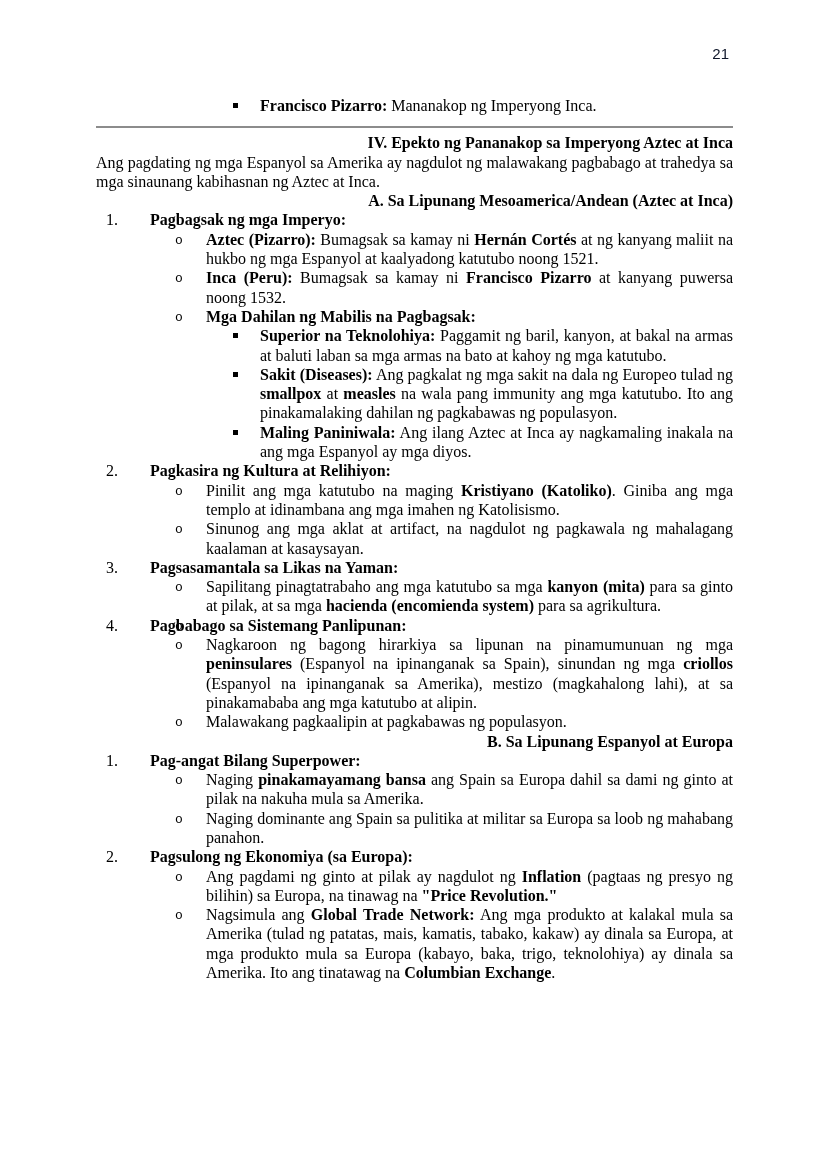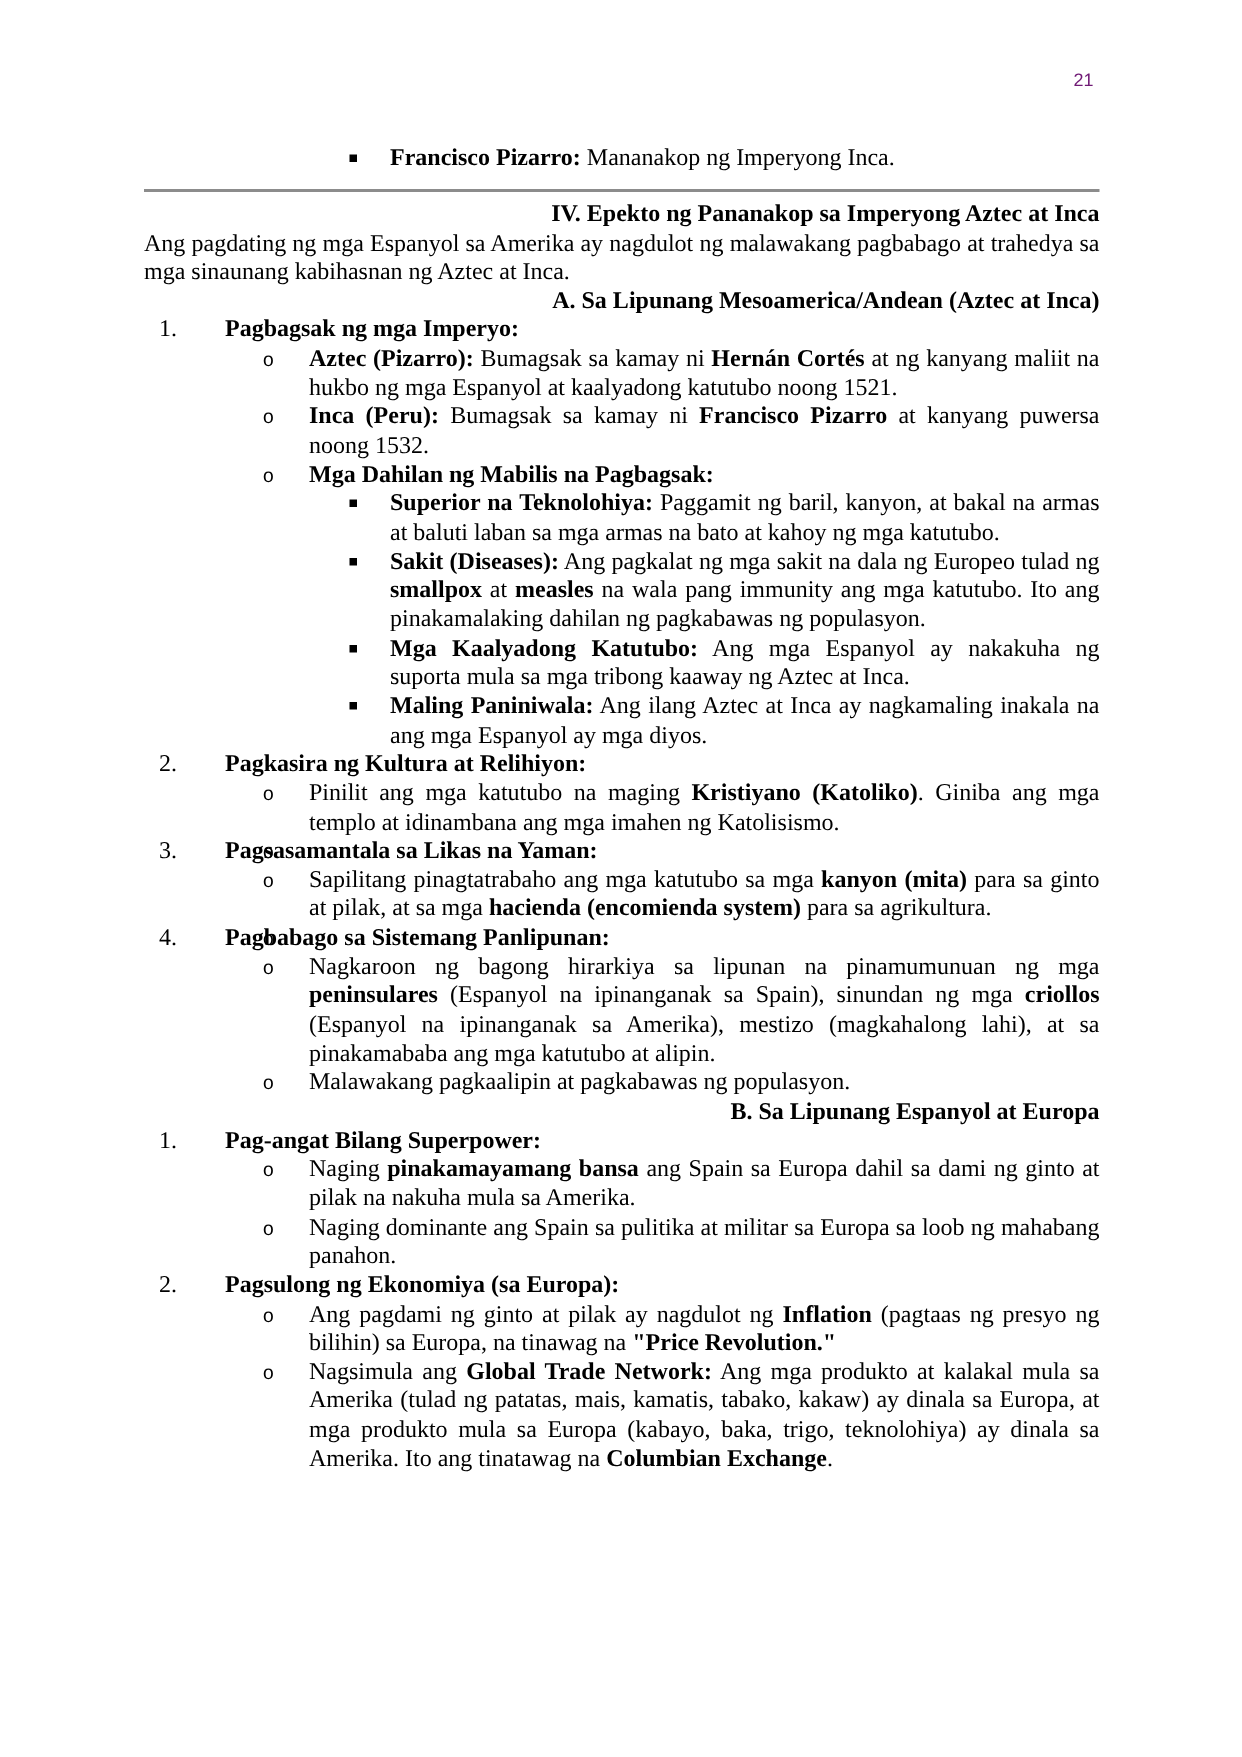--- a/index.html
+++ b/index.html
@@ -14,22 +14,22 @@
     font-size: 16px;
     line-height: 19.3px;
     color: #000000;
     overflow: hidden;
   }
   .page-number {
     position: absolute;
     top: 44px;
     right: 99px;
     font-family: "Liberation Sans", sans-serif;
-    font-size: 12px;
-    color: #701a75;
+    font-size: 15px;
+    color: #0f172a;
   }
   .content {
     position: absolute;
     left: 96px;
     top: 96px;
     width: 637px;
   }
   .blk { text-align: justify; }
   .heading { text-align: right; }
   .para { text-align: justify; }
@@ -72,25 +72,24 @@
       <div class="rule"></div>
       <div class="blk heading"><span class="seg bold">IV. Epekto ng Pananakop sa Imperyong Aztec at Inca</span></div>
       <div class="blk para"><span class="seg">Ang pagdating ng mga Espanyol sa Amerika ay nagdulot ng malawakang pagbabago at trahedya sa mga sinaunang kabihasnan ng Aztec at Inca.</span></div>
       <div class="blk heading"><span class="seg bold">A. Sa Lipunang Mesoamerica/Andean (Aztec at Inca)</span></div>
       <div class="blk li li1"><span class="marker num">1.</span><span class="seg bold">Pagbagsak ng mga Imperyo:</span></div>
       <div class="blk li li2"><span class="marker circ">o</span><span class="seg bold">Aztec (Pizarro):</span><span class="seg"> Bumagsak sa kamay ni </span><span class="seg bold">Hernán Cortés</span><span class="seg"> at ng kanyang maliit na hukbo ng mga Espanyol at kaalyadong katutubo noong 1521.</span></div>
       <div class="blk li li2"><span class="marker circ">o</span><span class="seg bold">Inca (Peru):</span><span class="seg"> Bumagsak sa kamay ni </span><span class="seg bold">Francisco Pizarro</span><span class="seg"> at kanyang puwersa noong 1532.</span></div>
       <div class="blk li li2"><span class="marker circ">o</span><span class="seg bold">Mga Dahilan ng Mabilis na Pagbagsak:</span></div>
       <div class="blk li li3"><span class="marker sq"></span><span class="seg bold">Superior na Teknolohiya:</span><span class="seg"> Paggamit ng baril, kanyon, at bakal na armas at baluti laban sa mga armas na bato at kahoy ng mga katutubo.</span></div>
       <div class="blk li li3"><span class="marker sq"></span><span class="seg bold">Sakit (Diseases):</span><span class="seg"> Ang pagkalat ng mga sakit na dala ng Europeo tulad ng </span><span class="seg bold">smallpox</span><span class="seg"> at </span><span class="seg bold">measles</span><span class="seg"> na wala pang immunity ang mga katutubo. Ito ang pinakamalaking dahilan ng pagkabawas ng populasyon.</span></div>
-      <div class="blk li li3"><span class="marker sq"></span><span class="seg bold">Mga Kaalyadong Katutubo:</span><span class="seg"> Ang mga Espanyol ay nakakuha ng suporta mula sa mga tribong kaaway ng Aztec at Inca.</span></div>
       <div class="blk li li3"><span class="marker sq"></span><span class="seg bold">Maling Paniniwala:</span><span class="seg"> Ang ilang Aztec at Inca ay nagkamaling inakala na ang mga Espanyol ay mga diyos.</span></div>
       <div class="blk li li1"><span class="marker num">2.</span><span class="seg bold">Pagkasira ng Kultura at Relihiyon:</span></div>
       <div class="blk li li2"><span class="marker circ">o</span><span class="seg">Pinilit ang mga katutubo na maging </span><span class="seg bold">Kristiyano (Katoliko)</span><span class="seg">. Giniba ang mga templo at idinambana ang mga imahen ng Katolisismo.</span></div>
-      <div class="blk li li2"><span class="marker circ">o</span></div>
+      <div class="blk li li2"><span class="marker circ">o</span><span class="seg">Sinunog ang mga aklat at artifact, na nagdulot ng pagkawala ng mahalagang kaalaman at kasaysayan.</span></div>
       <div class="blk li li1"><span class="marker num">3.</span><span class="seg bold">Pagsasamantala sa Likas na Yaman:</span></div>
       <div class="blk li li2"><span class="marker circ">o</span><span class="seg">Sapilitang pinagtatrabaho ang mga katutubo sa mga </span><span class="seg bold">kanyon (mita)</span><span class="seg"> para sa ginto at pilak, at sa mga </span><span class="seg bold">hacienda (encomienda system)</span><span class="seg"> para sa agrikultura.</span></div>
       <div class="blk li li2"><span class="marker circ">o</span></div>
       <div class="blk li li1"><span class="marker num">4.</span><span class="seg bold">Pagbabago sa Sistemang Panlipunan:</span></div>
       <div class="blk li li2"><span class="marker circ">o</span><span class="seg">Nagkaroon ng bagong hirarkiya sa lipunan na pinamumunuan ng mga </span><span class="seg bold">peninsulares</span><span class="seg"> (Espanyol na ipinanganak sa Spain), sinundan ng mga </span><span class="seg bold">criollos</span><span class="seg"> (Espanyol na ipinanganak sa Amerika), mestizo (magkahalong lahi), at sa pinakamababa ang mga katutubo at alipin.</span></div>
       <div class="blk li li2"><span class="marker circ">o</span><span class="seg">Malawakang pagkaalipin at pagkabawas ng populasyon.</span></div>
       <div class="blk heading"><span class="seg bold">B. Sa Lipunang Espanyol at Europa</span></div>
       <div class="blk li li1"><span class="marker num">1.</span><span class="seg bold">Pag-angat Bilang Superpower:</span></div>
       <div class="blk li li2"><span class="marker circ">o</span><span class="seg">Naging </span><span class="seg bold">pinakamayamang bansa</span><span class="seg"> ang Spain sa Europa dahil sa dami ng ginto at pilak na nakuha mula sa Amerika.</span></div>
       <div class="blk li li2"><span class="marker circ">o</span><span class="seg">Naging dominante ang Spain sa pulitika at militar sa Europa sa loob ng mahabang panahon.</span></div>

